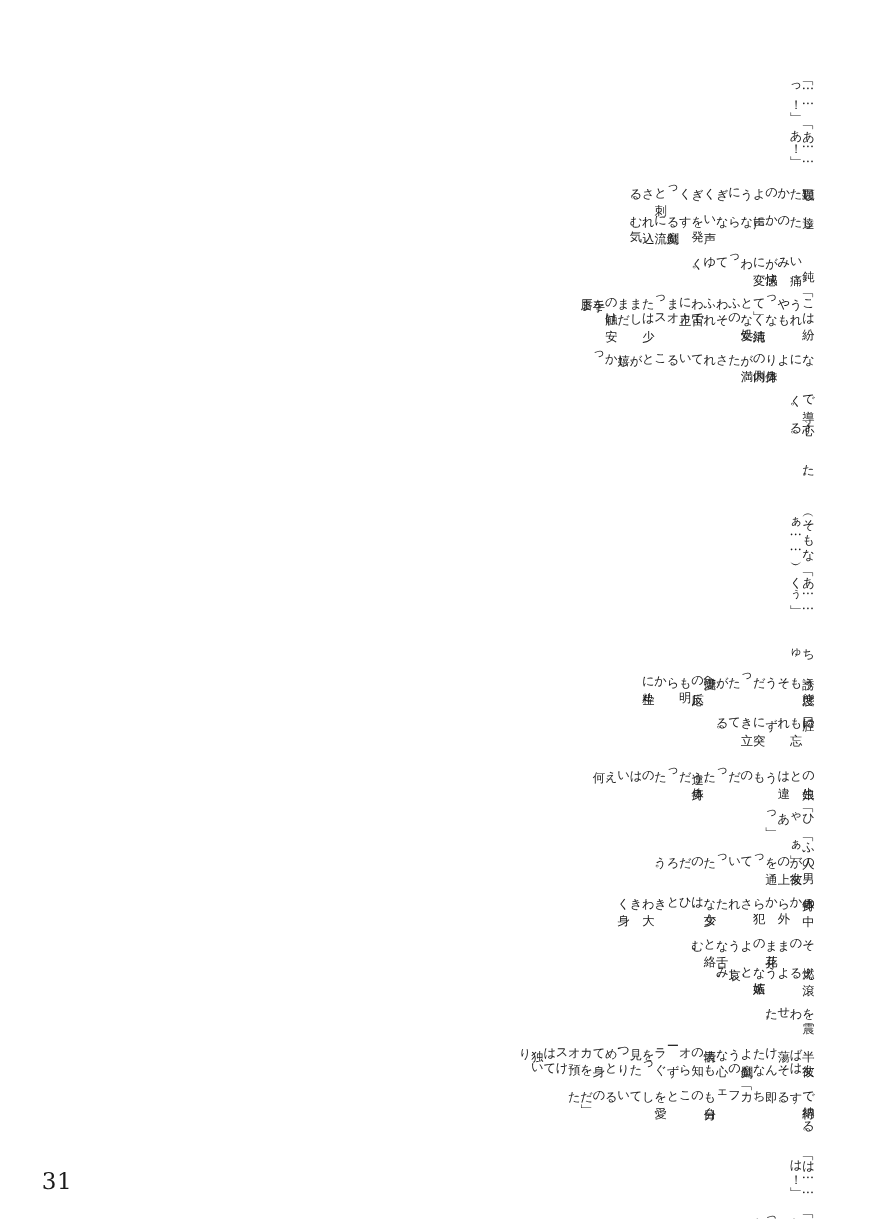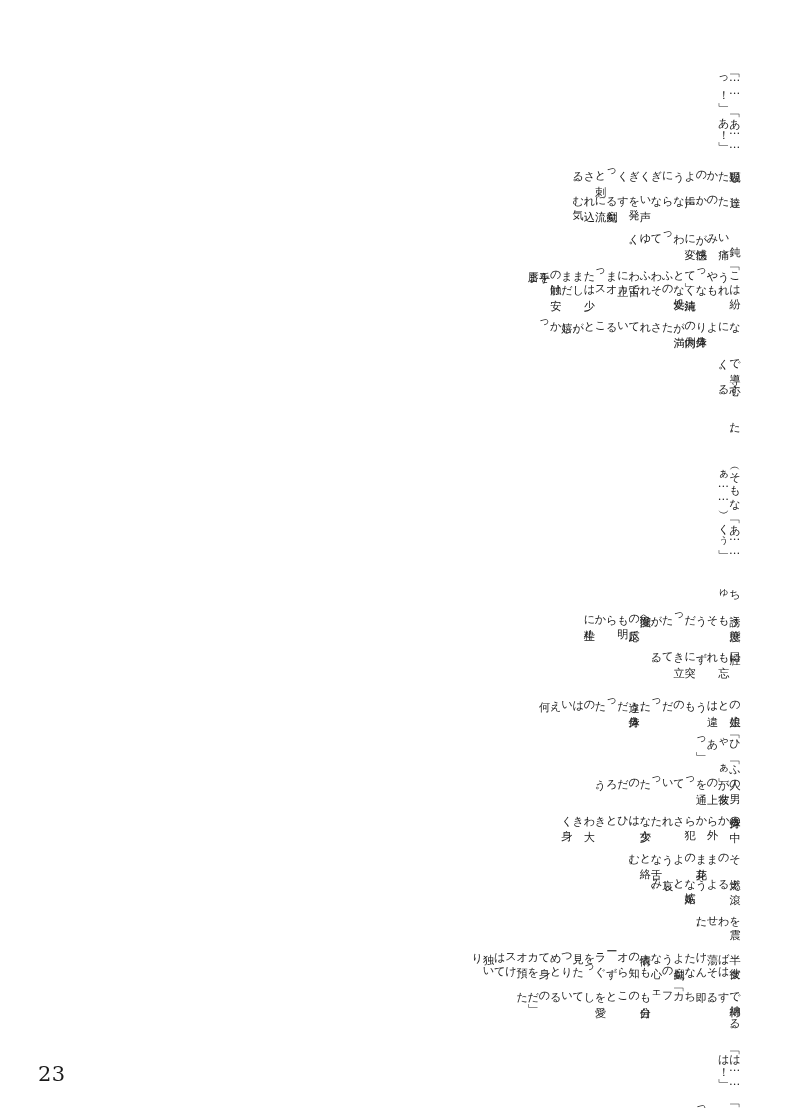--- a/index.html
+++ b/index.html
@@ -93,15 +93,15 @@
       <div class="col ind0">燃え滾るような嫉妬と、哀しみ。</div>
       <div class="col ind1">を震わせた。</div>
       <div class="col ind1">半ば蕩けたような表情のオーラを見つめてカオスは独り</div>
       <div class="col ind0">彼女はそんな魔剣の心も知らずぐったりと身を預けてい</div>
       <div class="col ind1">で納得する。即ち、「カフェも自分のことを愛しているのだ」た</div>
       <div class="col ind0">る。</div>
       <div class="col ind1">「は……は！」</div>
       <div class="col ind1">「そうか、うん、そっか……」</div>
     </div>
 
-  <div class="page-number">23</div>
+  <div class="page-number">31</div>
 
 </div>
 
 </body></html>

